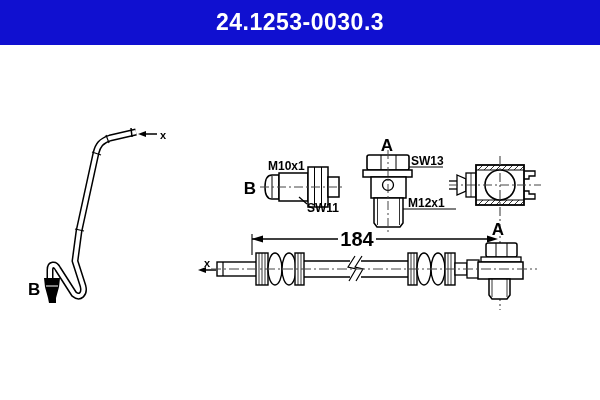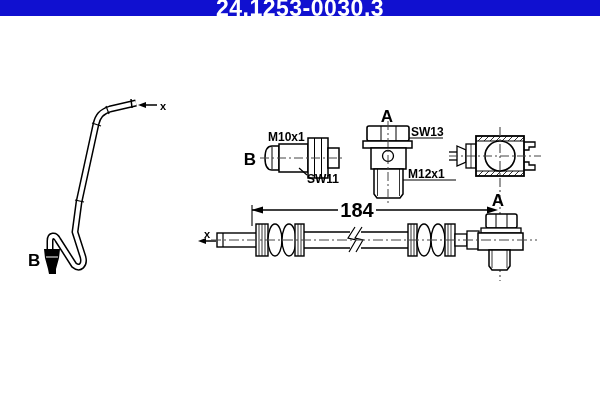--- a/index.html
+++ b/index.html
@@ -1,18 +1,18 @@
 <!DOCTYPE html>
 <html><head>
 <meta charset="utf-8">
 <style>
   html,body{margin:0;padding:0;background:#fff;}
   body{width:600px;height:400px;overflow:hidden;font-family:"Liberation Sans",sans-serif;}
   .header{
-    width:600px;height:16px;background:#1010d0;color:#fff;
+    width:600px;height:45px;background:#1010d0;color:#fff;
     display:flex;align-items:center;justify-content:center;gap:38px;
     font-weight:bold;font-size:23px;letter-spacing:0.5px;
   }
   .stage{width:600px;height:370px;position:relative;background:#fff;}
   svg text{font-family:"Liberation Sans",sans-serif;font-weight:bold;fill:#000;}
   .callout{font-size:17px;}
   .small-lbl{font-size:12px;}
   .dim-lbl{font-size:20px;}
   .xmark{font-size:11px;}
 </style>

